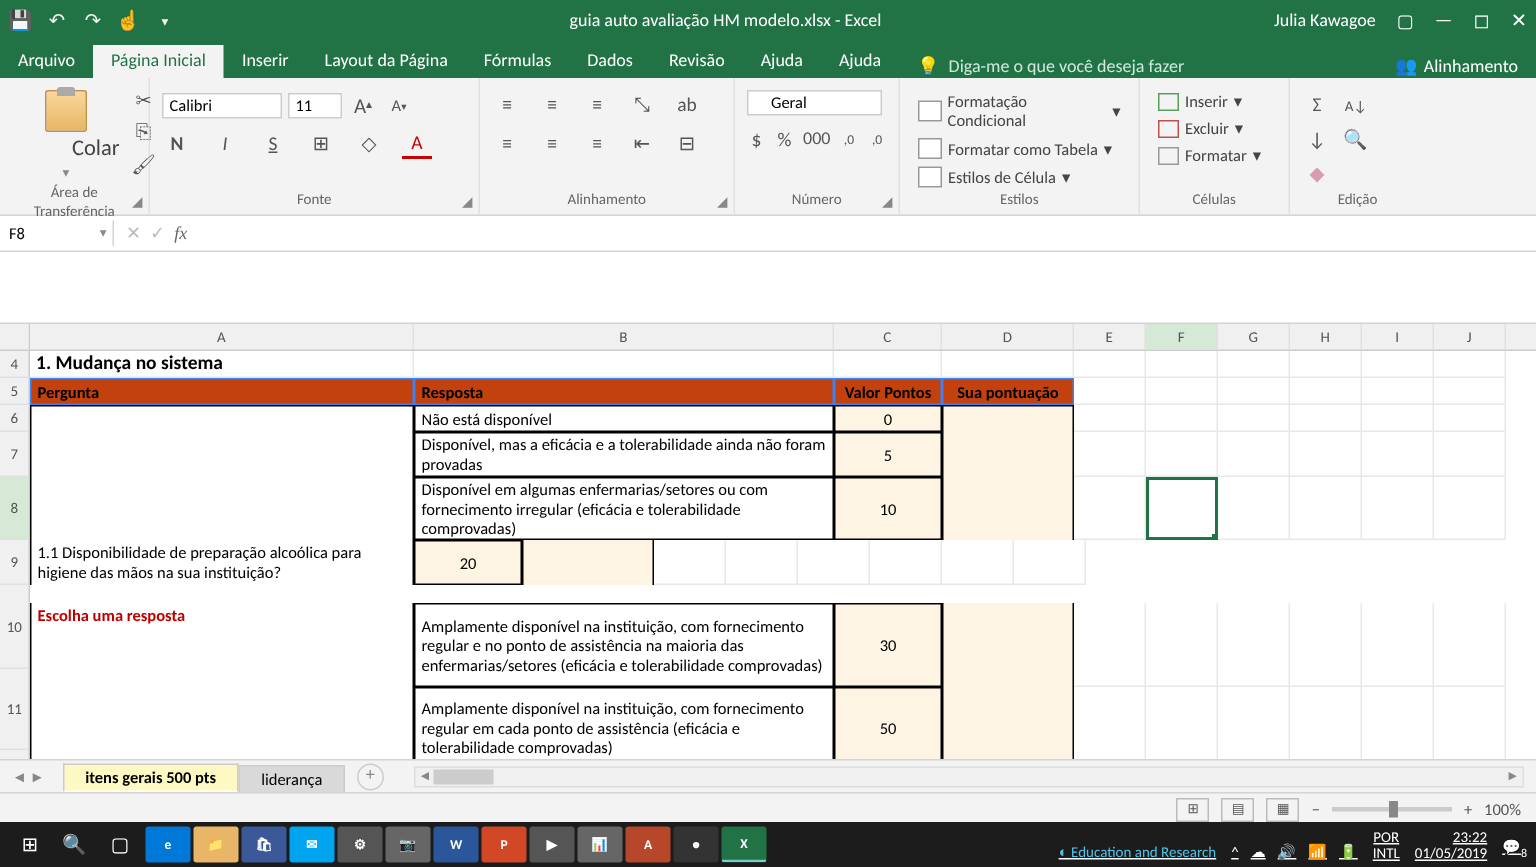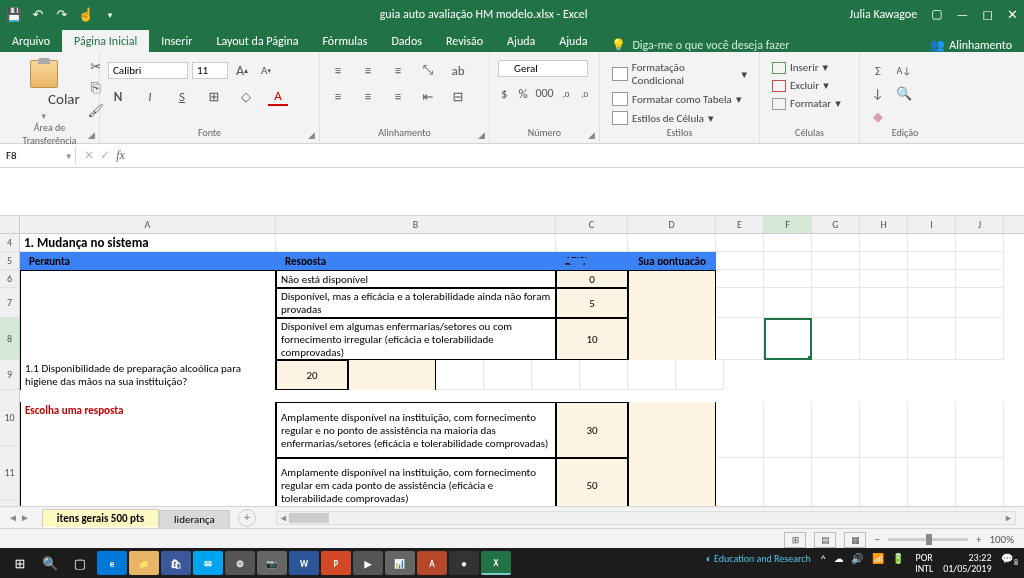--- a/index.html
+++ b/index.html
@@ -56,21 +56,21 @@
 .rowheaders { width: 20px; background: #f0f0f0; border-right: 1px solid #ccc; }
 .selectall { height: 18px; border-bottom: 1px solid #ccc; background: #f0f0f0; }
 .rowhdr { height: 18px; border-bottom: 1px solid #e0e0e0; text-align: center; font-size: 10px; color: #555; display: flex; align-items: center; justify-content: center; }
 .gridbody { flex: 1; overflow: hidden; position: relative; }
 .colheaders { height: 18px; display: flex; background: #f0f0f0; border-bottom: 1px solid #ccc; }
 .colhdr { border-right: 1px solid #e0e0e0; text-align: center; font-size: 10px; color: #555; display: flex; align-items: center; justify-content: center; }
 .colhdr.active { background: #d6e8d6; }
 .cells { position: relative; }
 .cellrow { display: flex; }
 .cell { border-right: 1px solid #e8e8e8; border-bottom: 1px solid #e8e8e8; font-size: 11px; padding: 2px 4px; display: flex; align-items: center; overflow: hidden; }
-.hdr-cell { font-weight: bold; border: 5px solid #3b82f6; background: #3b82f6; }
+.hdr-cell { font-weight: bold; border: 1px solid #3b82f6; background: #c2410c; }
 .data-cell { border: 1px solid #000; }
 .val-cell { background: #fdf4e3; text-align: center; justify-content: center; }
 .sua-cell { background: #fdf4e3; }
 .section-title { font-weight: bold; font-size: 13px; }
 .red-text { color: #c00000; font-weight: bold; }
 .active-cell { border: 2px solid #217346 !important; position: relative; }
 .active-cell::after { content: ''; position: absolute; right: -3px; bottom: -3px; width: 5px; height: 5px; background: #217346; }
 
 
 .cA { width: 256px; } .cB { width: 280px; } .cC { width: 72px; } .cD { width: 88px; }
@@ -90,21 +90,21 @@
 .status-right { margin-left: auto; display: flex; align-items: center; gap: 8px; }
 .view-btn { width: 22px; height: 16px; border: 1px solid #bbb; display: flex; align-items: center; justify-content: center; font-size: 9px; }
 .zoom-slider { width: 80px; height: 3px; background: #ccc; position: relative; }
 .zoom-slider::before { content: ''; position: absolute; left: 38px; top: -4px; width: 6px; height: 11px; background: #888; }
 
 
 .taskbar { position: absolute; bottom: 0; left: 0; right: 0; height: 30px; background: #1c1c1c; display: flex; align-items: center; padding: 0 6px; }
 .tb-icon { width: 28px; height: 24px; display: flex; align-items: center; justify-content: center; color: #fff; font-size: 13px; margin-right: 2px; }
 .tb-win { color: #fff; }
 .tb-app { width: 30px; height: 24px; border-radius: 2px; display: flex; align-items: center; justify-content: center; font-size: 9px; font-weight: bold; color: #fff; margin: 0 1px; }
-.tb-right { margin-left: auto; display: flex; align-items: flex-start; gap: 10px; color: #fff; font-size: 10px; }
+.tb-right { margin-left: auto; display: flex; align-items: flex-end; gap: 10px; color: #fff; font-size: 10px; text-decoration: underline; }
 .tb-tray { display: flex; gap: 8px; align-items: center; }
 .tb-clock { text-align: right; line-height: 1.1; }
 </style>
 </head>
 <body>
 
 <div class="titlebar">
   <div class="qat">
     <span class="qat-icon">💾</span>
     <span class="qat-icon">↶</span>

